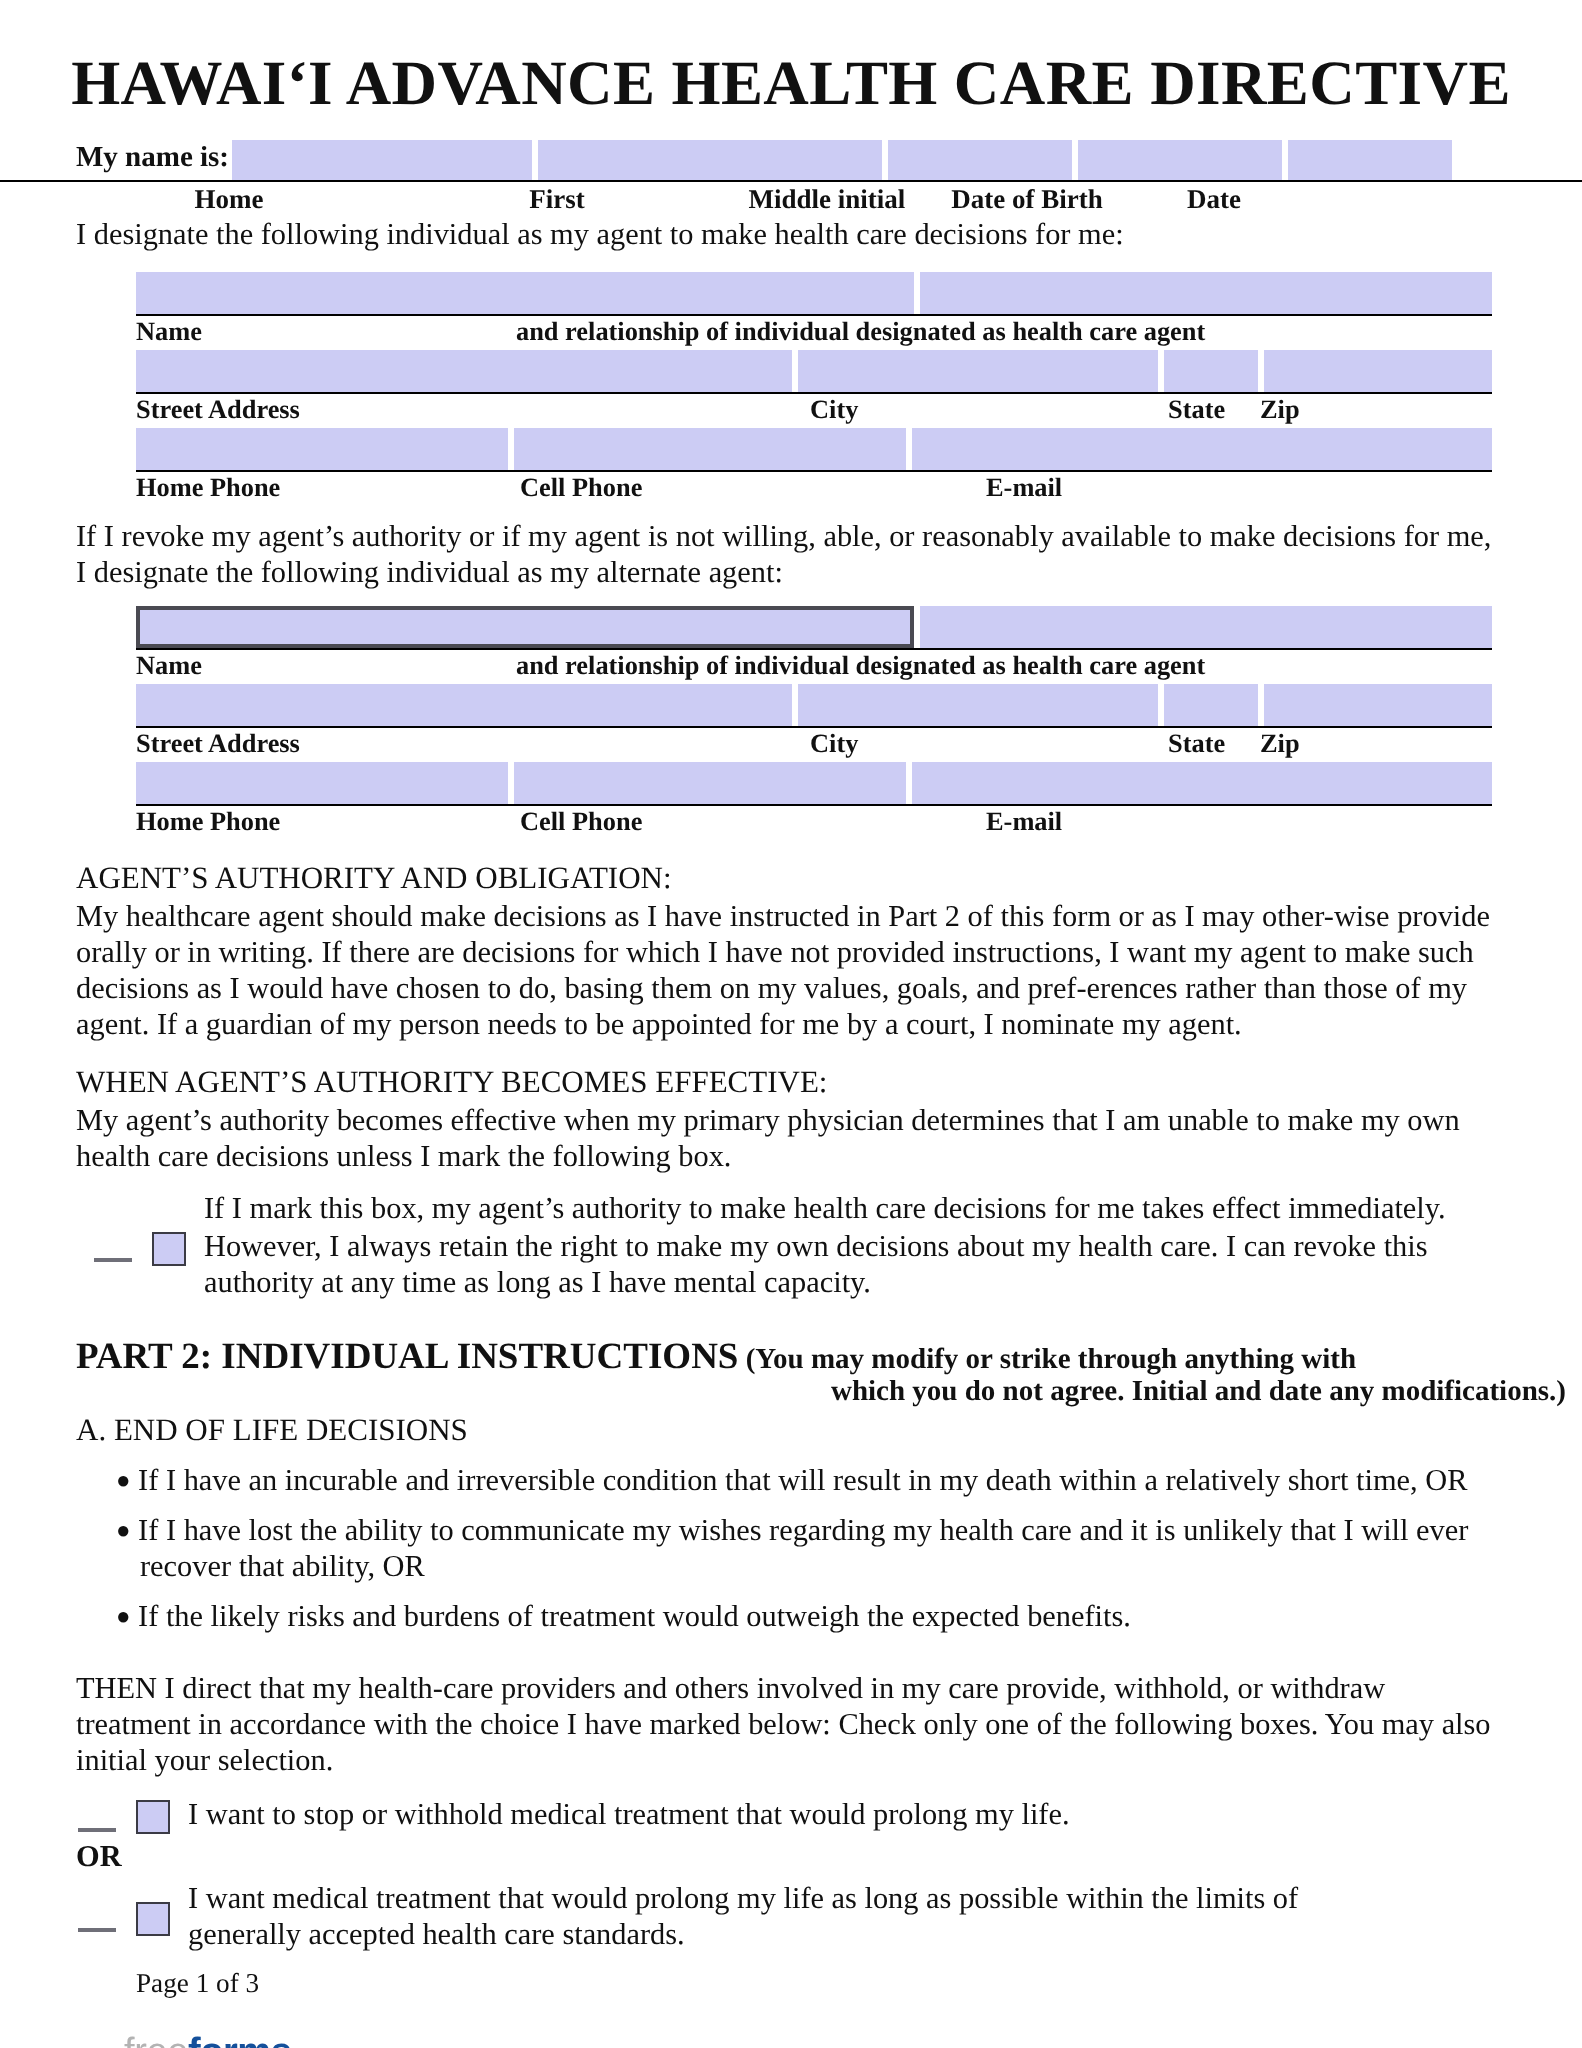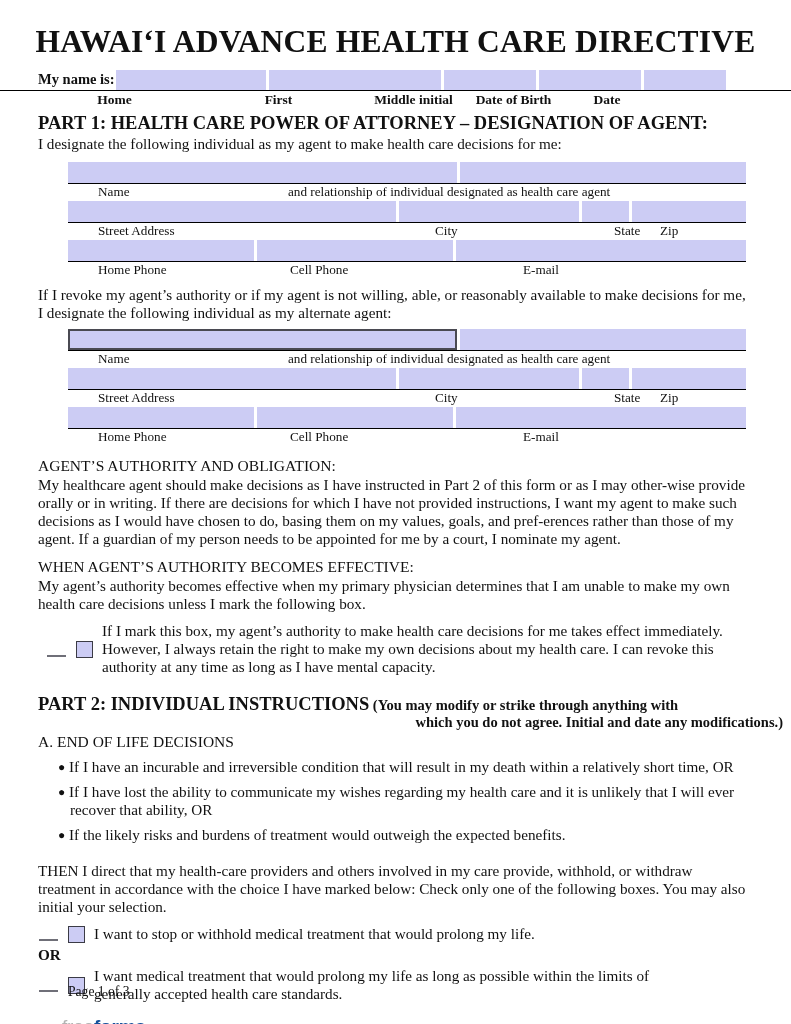--- a/index.html
+++ b/index.html
@@ -109,24 +109,23 @@
   .row-fields .fld { height: 21px; }
   .row-caption {
     border-top: 1.5px solid #000;
     position: relative;
     height: 17px;
   }
   .row-caption span {
     position: absolute;
     top: 0px;
     font-size: 13.2px;
-    font-weight: normal;
+    font-weight: bold;
     white-space: nowrap;
     line-height: 1.25;
-    margin-left: 30px;
   }
 
   
   .cb-line {
     display: flex;
     align-items: center;
     margin: 9px 38px 0 38px;
   }
   .cb-dash {
     width: 22px;
@@ -230,21 +229,20 @@
     <div class="fld" style="width:82px"></div>
   </div>
   <div class="caption-row">
     <span class="cap" style="width:153px">Home</span>
     <span class="cap" style="width:175px">First</span>
     <span class="cap" style="width:95px">Middle initial</span>
     <span class="cap" style="width:105px">Date of Birth</span>
     <span class="cap" style="width:82px">Date</span>
   </div>
 
-  <div class="h-part">PART 1: HEALTH CARE POWER OF ATTORNEY –  DESIGNATION OF AGENT:</div>
   <div class="para">I designate the following individual as my agent to make health care decisions for me:</div>
 
   <div class="agent-block">
     <div class="row-fields">
       <div class="fld" style="width:389px"></div>
       <div class="gap"></div>
       <div class="fld" style="width:286px"></div>
     </div>
     <div class="row-caption">
       <span style="left:0">Name</span>

